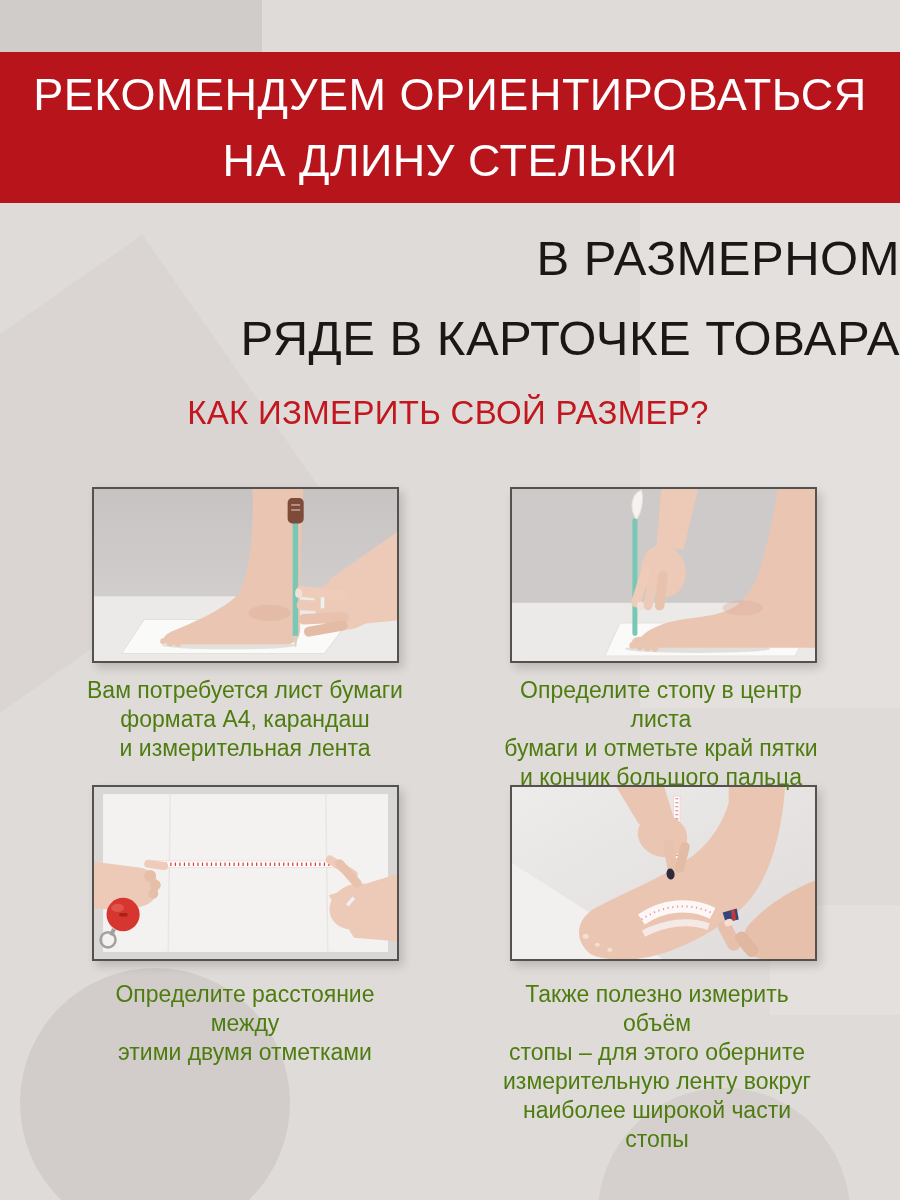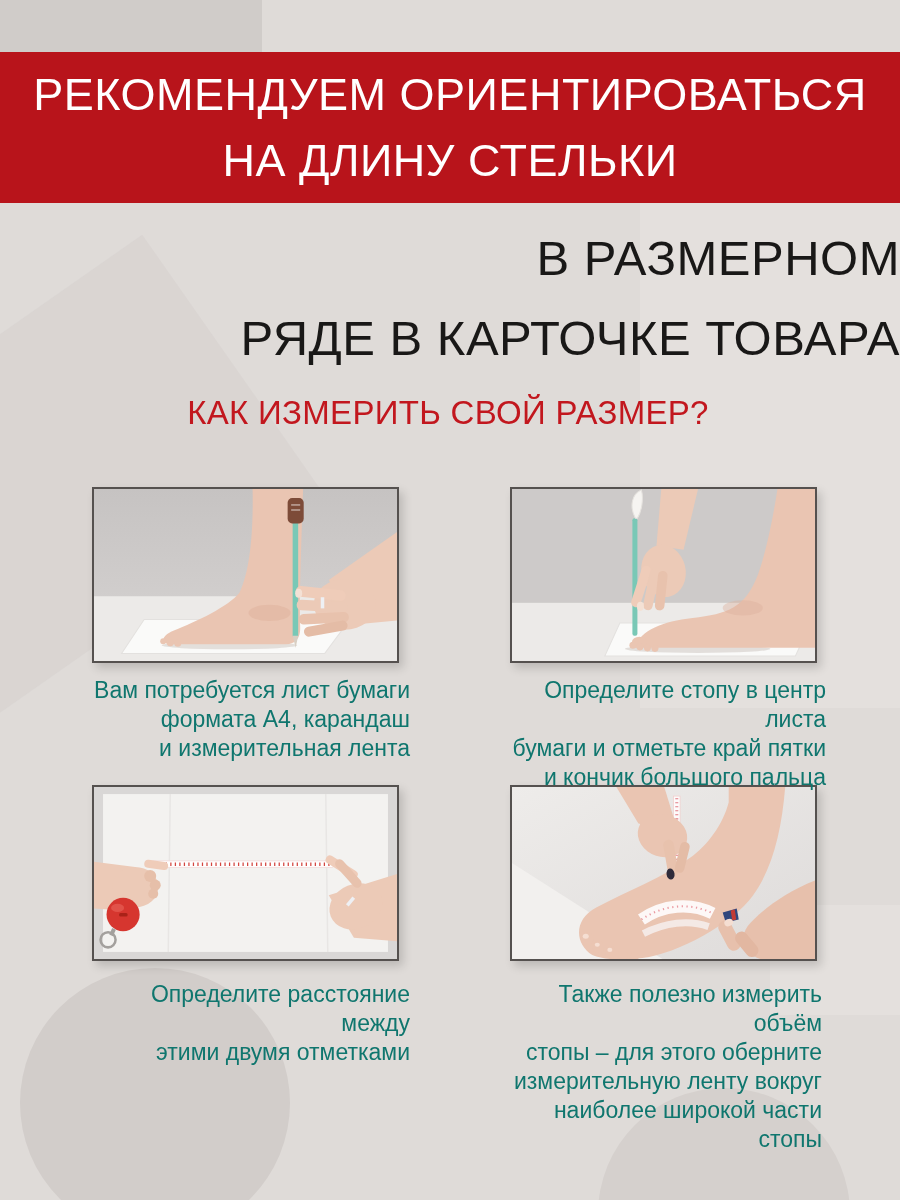--- a/index.html
+++ b/index.html
@@ -49,22 +49,22 @@
   }
   .photo svg{display:block;width:100%;height:100%;}
   .photo1{left:92px;top:487px;}
   .photo2{left:510px;top:487px;}
   .photo3{left:92px;top:785px;}
   .photo4{left:510px;top:785px;}
 
   
   .caption{
     position:absolute;width:330px;
-    color:#0f766e;font-size:23px;line-height:29px;
-    text-align:right;white-space:pre-line;
+    color:#4d7c0f;font-size:23px;line-height:29px;
+    text-align:center;white-space:pre-line;
   }
   .cap1{left:80px;top:676px;}
   .cap2{left:496px;top:676px;}
   .cap3{left:80px;top:980px;}
   .cap4{left:492px;top:980px;}
 
   
   .logo{position:absolute;left:50px;top:1058px;}
   .logo-word{
     font-family:"DejaVu Sans", sans-serif;

